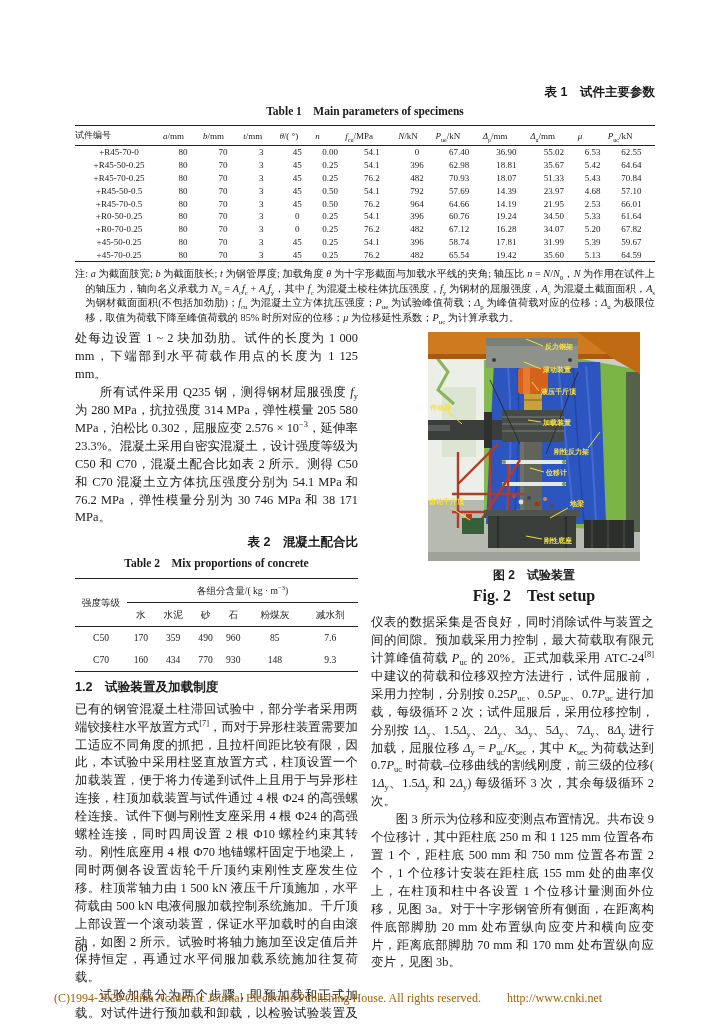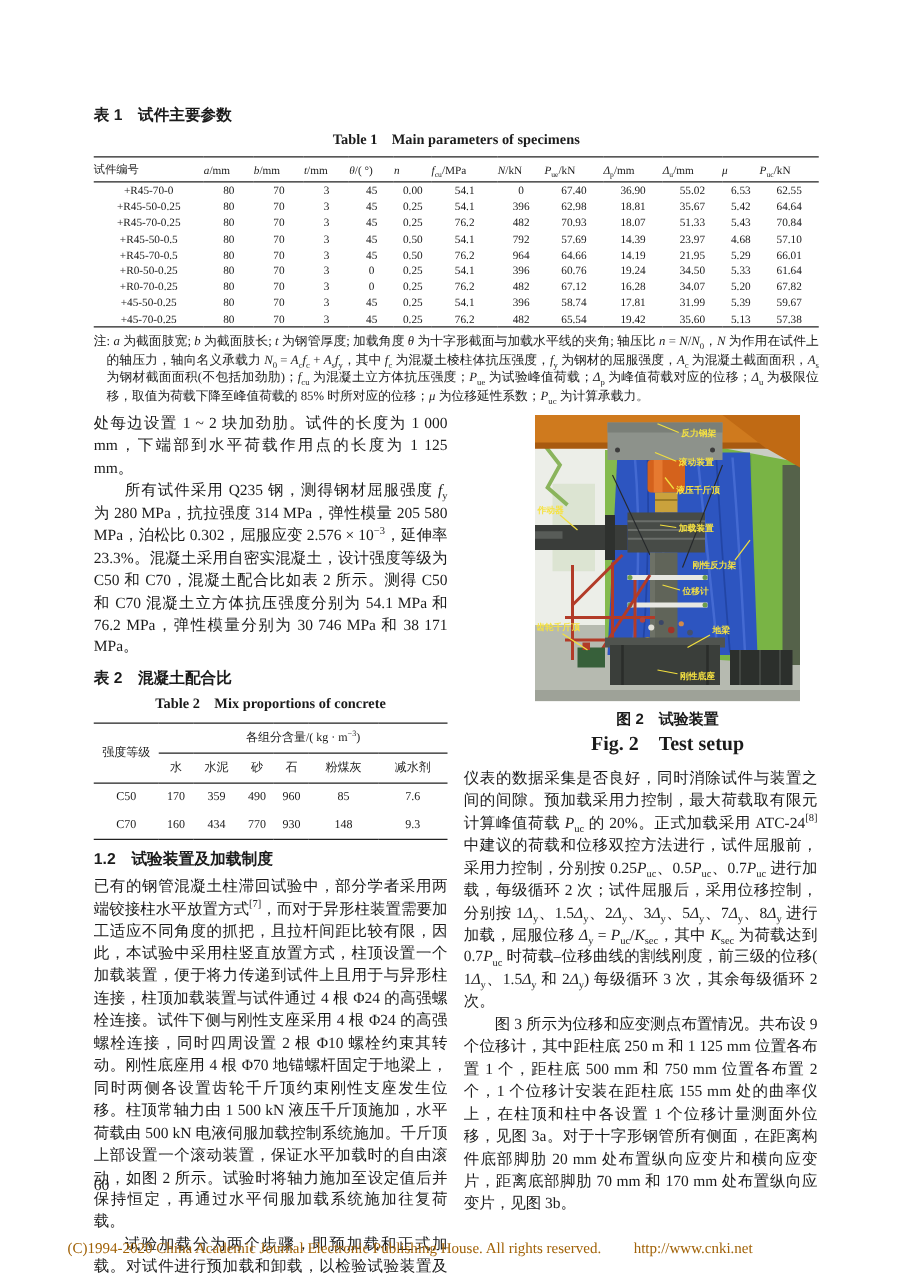--- a/index.html
+++ b/index.html
@@ -2,21 +2,21 @@
 <html><head>
 <meta charset="utf-8">
 <style>
   html,body{margin:0;padding:0;background:#ffffff;}
   .page{position:relative;width:724px;height:1024px;background:#ffffff;overflow:hidden;
         font-family:"Liberation Serif","DejaVu Serif",serif;color:#1b1b1b;}
   .content{position:absolute;left:75px;top:84px;width:580px;}
   sub,sup{font-size:68%;line-height:0;}
   i{font-style:italic;}
 
-  .tbl-title-zh{text-align:left;font-weight:bold;font-size:12.5px;
+  .tbl-title-zh{text-align:right;font-weight:bold;font-size:12.5px;
                 font-family:"Liberation Sans","DejaVu Sans",sans-serif;}
   .tbl-title-en{text-align:center;font-weight:bold;font-size:11.5px;margin-top:3px;}
 
   table.t1{border-collapse:collapse;width:100%;margin-top:6px;font-size:9px;
            border-bottom:1.4px solid #222;}
   .t1 th{font-weight:normal;font-size:9px;border-top:1.4px solid #222;
          border-bottom:0.8px solid #222;padding:3px 0;text-align:left;}
   .t1 td{text-align:center;padding:1.4px 0;font-size:9px;white-space:nowrap;}
   .t1 th:first-child,.t1 td:first-child{width:88px;}
 
@@ -143,21 +143,21 @@
             <td>80</td>
             <td>70</td>
             <td>3</td>
             <td>45</td>
             <td>0.50</td>
             <td>76.2</td>
             <td>964</td>
             <td>64.66</td>
             <td>14.19</td>
             <td>21.95</td>
-            <td>5.29</td>
+            <td>2.53</td>
             <td>66.01</td>
           </tr>
           <tr>
             <td>+R0-50-0.25</td>
             <td>80</td>
             <td>70</td>
             <td>3</td>
             <td>0</td>
             <td>0.25</td>
             <td>54.1</td>
@@ -204,21 +204,21 @@
             <td>70</td>
             <td>3</td>
             <td>45</td>
             <td>0.25</td>
             <td>76.2</td>
             <td>482</td>
             <td>65.54</td>
             <td>19.42</td>
             <td>35.60</td>
             <td>5.13</td>
-            <td>57.38</td>
+            <td>64.59</td>
           </tr>
         </tbody>
     </table>
 
     <div class="note">注: <i>a</i> 为截面肢宽; <i>b</i> 为截面肢长; <i>t</i> 为钢管厚度; 加载角度 <i>θ</i> 为十字形截面与加载水平线的夹角; 轴压比 <i>n</i> = <i>N</i>/<i>N</i><sub>0</sub>，<i>N</i> 为作用在试件上的轴压力，轴向名义承载力 <i>N</i><sub>0</sub> = <i>A</i><sub>c</sub><i>f</i><sub>c</sub> + <i>A</i><sub>s</sub><i>f</i><sub>y</sub>，其中 <i>f</i><sub>c</sub> 为混凝土棱柱体抗压强度，<i>f</i><sub>y</sub> 为钢材的屈服强度，<i>A</i><sub>c</sub> 为混凝土截面面积，<i>A</i><sub>s</sub> 为钢材截面面积(不包括加劲肋)；<i>f</i><sub>cu</sub> 为混凝土立方体抗压强度；<i>P</i><sub>ue</sub> 为试验峰值荷载；<i>Δ</i><sub>p</sub> 为峰值荷载对应的位移；<i>Δ</i><sub>u</sub> 为极限位移，取值为荷载下降至峰值荷载的 85% 时所对应的位移；<i>μ</i> 为位移延性系数；<i>P</i><sub>uc</sub> 为计算承载力。</div>
 
     <div class="cols">
 
       <div class="col">
         <p>处每边设置 1 ~ 2 块加劲肋。试件的长度为 1 000 mm，下端部到水平荷载作用点的长度为 1 125 mm。</p>

